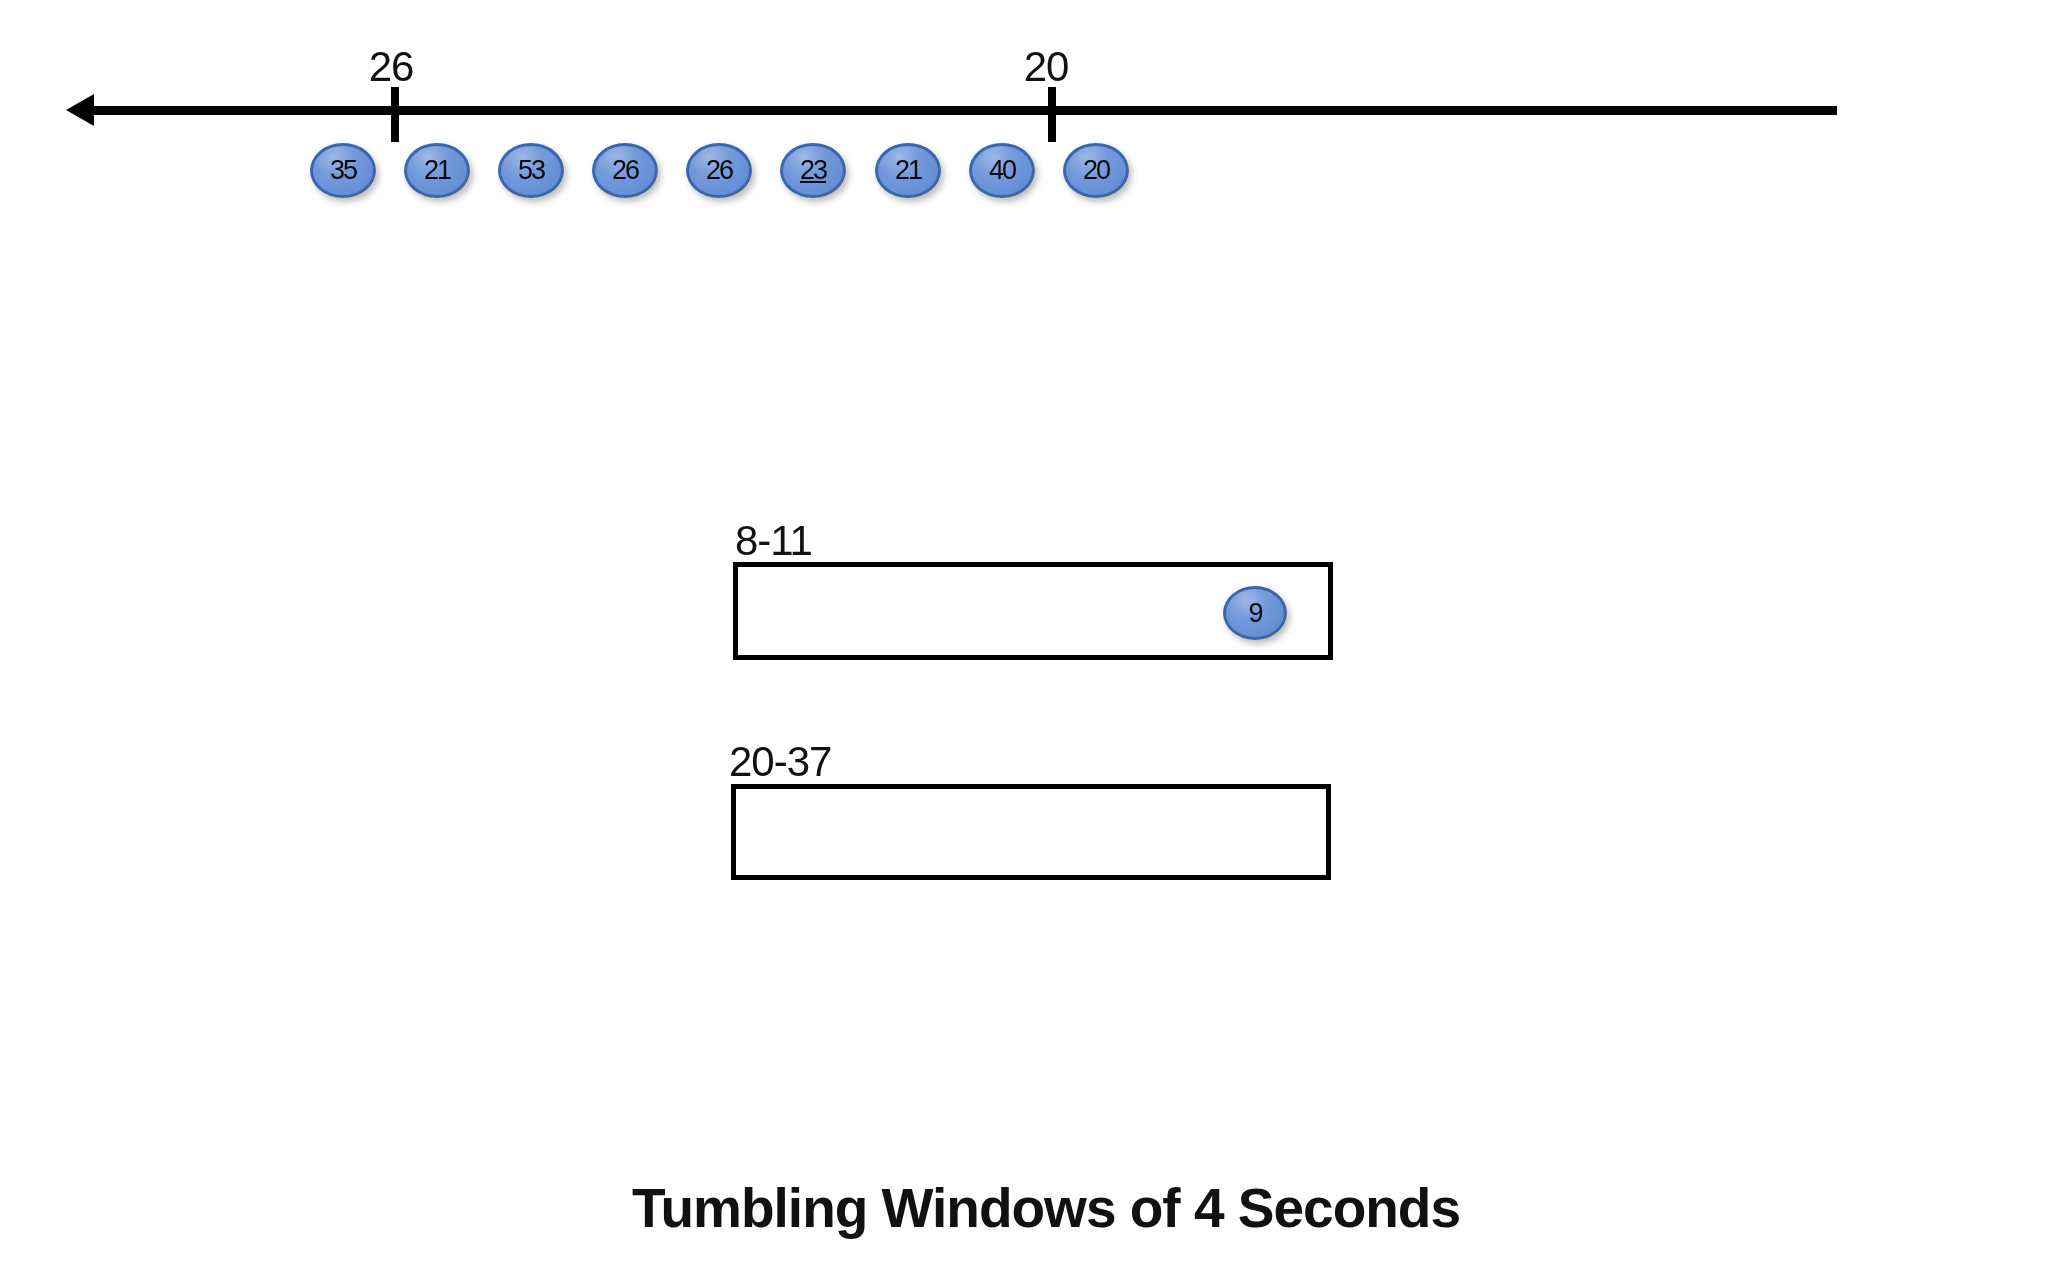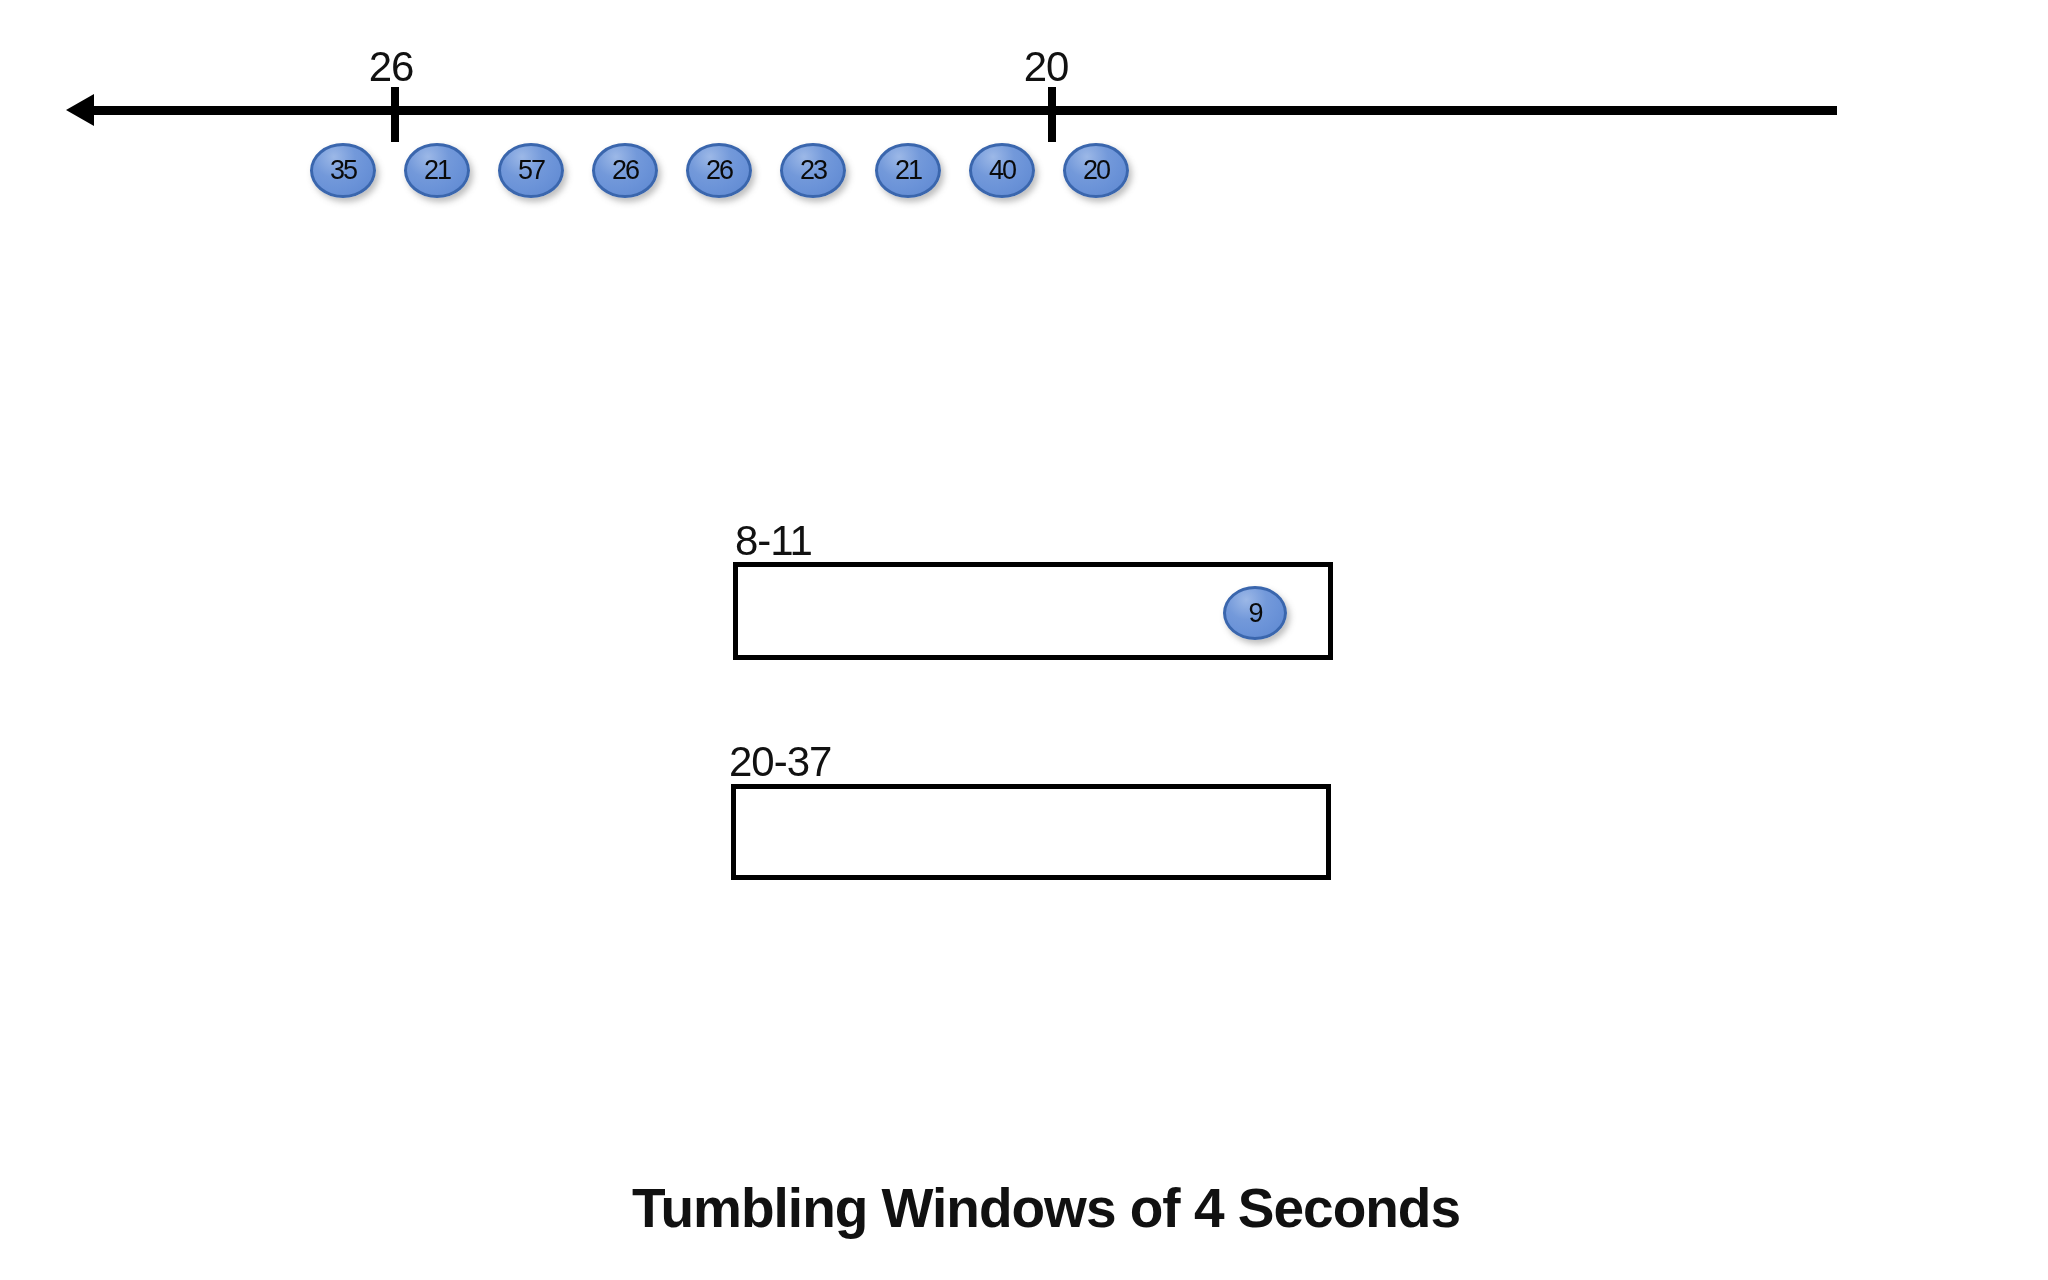--- a/index.html
+++ b/index.html
@@ -75,21 +75,21 @@
     letter-spacing: -2px;
     color: #0a0a0a;
     line-height: 1;
   }
   .stream-row .bubble { top: 143px; }
   .b1 { left: 310px; }
   .b2 { left: 404px; }
   .b3 { left: 498px; }
   .b4 { left: 592px; }
   .b5 { left: 686px; }
-  .b6 { left: 780px; }
+  .b6 { left: 780px; text-decoration: underline; }
   .b7 { left: 875px; }
   .b8 { left: 969px; }
   .b9 { left: 1063px; }
 
   
   .window-box {
     position: absolute;
     border: 5px solid #000000;
     background: #ffffff;
     box-sizing: border-box;
@@ -141,21 +141,21 @@
   <div class="axis-line"></div>
 
   <div class="tick tick-1"></div>
   <div class="tick tick-2"></div>
   <div class="tick-label tick-label-1">26</div>
   <div class="tick-label tick-label-2">20</div>
 
   <div class="stream-row">
     <div class="bubble b1">35</div>
     <div class="bubble b2">21</div>
-    <div class="bubble b3">57</div>
+    <div class="bubble b3">53</div>
     <div class="bubble b4">26</div>
     <div class="bubble b5">26</div>
     <div class="bubble b6">23</div>
     <div class="bubble b7">21</div>
     <div class="bubble b8">40</div>
     <div class="bubble b9">20</div>
   </div>
 
   <div class="window-label window-label-1">8-11</div>
   <div class="window-box window-1"></div>

